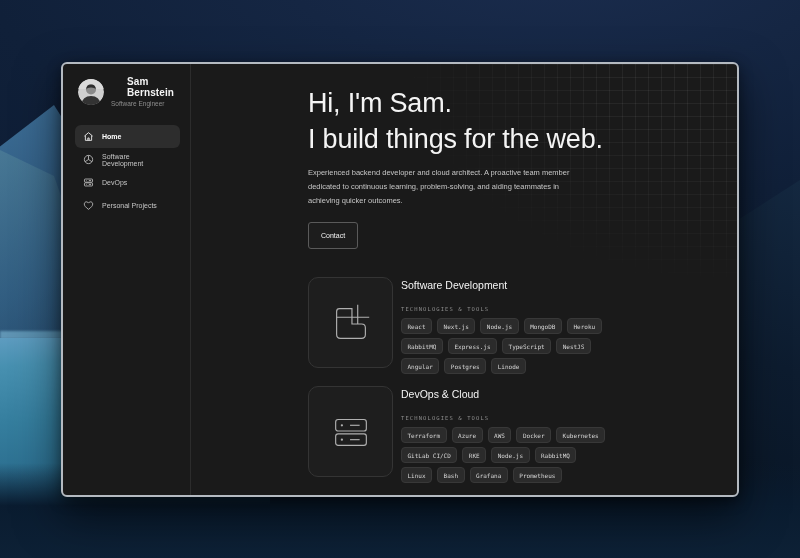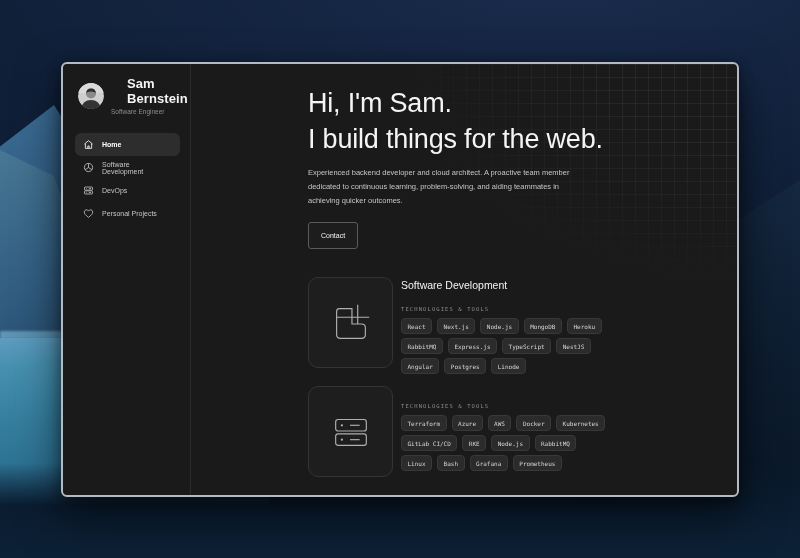--- a/index.html
+++ b/index.html
@@ -28,21 +28,21 @@
   
   .window { position:absolute; left:61px; top:62px; width:678px; height:435px;
     background:#1a1a1a; border:2px solid #b4bac1; border-radius:6px;
     box-shadow: 0 18px 45px rgba(0,0,0,.55), 0 4px 14px rgba(0,0,0,.45);
     display:flex; overflow:hidden; }
 
   
   .sidebar { width:128px; flex:0 0 128px; border-right:1px solid #2c2c2c; padding:12px 10px 0 12px; }
   .profile { display:flex; align-items:center; gap:7px; margin-left:3px; }
   .avatar { width:26px; height:26px; border-radius:50%; overflow:hidden; flex:0 0 26px; }
-  .profile-name { font-size:13px; font-weight:bold; color:#f4f4f4; letter-spacing:.1px;padding-left:16px; }
+  .profile-name { font-size:10px; font-weight:bold; color:#f4f4f4; letter-spacing:.1px;padding-left:16px; }
   .profile-title { font-size:6.5px; color:#8d8d8d; margin-top:2px; }
   .nav { margin-top:18px; display:flex; flex-direction:column; }
   .nav-item { height:23px; display:flex; align-items:center; gap:8px; padding:0 8px;
     border-radius:6px; color:#c6c6c6; font-size:7px; cursor:default; }
   .nav-item.active { background:#2d2d2d; color:#ffffff; font-weight:bold; }
   .nav-item svg { flex:0 0 11px; }
 
   
   .main { position:relative; flex:1; padding:21px 0 0 117px; }
   .grid-overlay { position:absolute; top:0; right:0; width:440px; height:255px; pointer-events:none;
@@ -188,20 +188,21 @@
         <svg width="46" height="46" viewBox="0 0 48 48" fill="none" stroke="#b0b0b0" stroke-width="1.2">
           <rect x="8" y="11" width="32" height="12" rx="2.5"></rect>
           <rect x="8" y="26" width="32" height="12" rx="2.5"></rect>
           <circle cx="14.5" cy="17" r="1.2" fill="#b0b0b0" stroke="none"></circle>
           <circle cx="14.5" cy="32" r="1.2" fill="#b0b0b0" stroke="none"></circle>
           <path d="M23 17 H33"></path>
           <path d="M23 32 H33"></path>
         </svg>
       </div>
       <div class="section-body">
+        <div class="section-title">DevOps &amp; Cloud</div>
         <div class="tools-label">TECHNOLOGIES &amp; TOOLS</div>
         <div class="tags">
             <div class="tag-row">
               <span class="tag">Terraform</span>
               <span class="tag">Azure</span>
               <span class="tag">AWS</span>
               <span class="tag">Docker</span>
               <span class="tag">Kubernetes</span>
             </div>
             <div class="tag-row">

